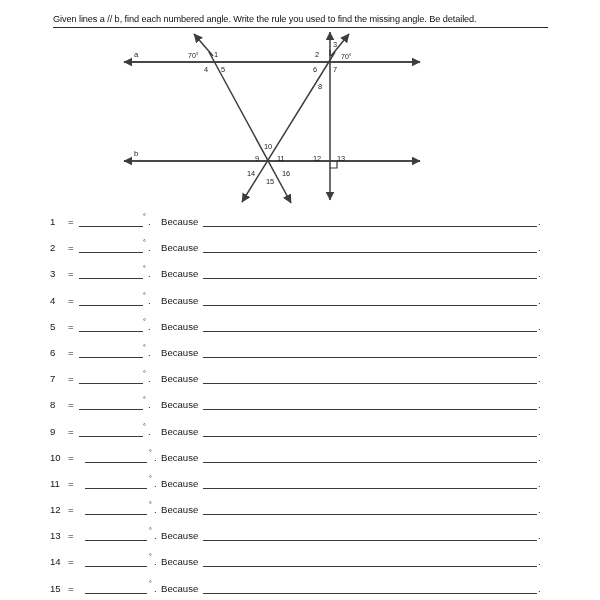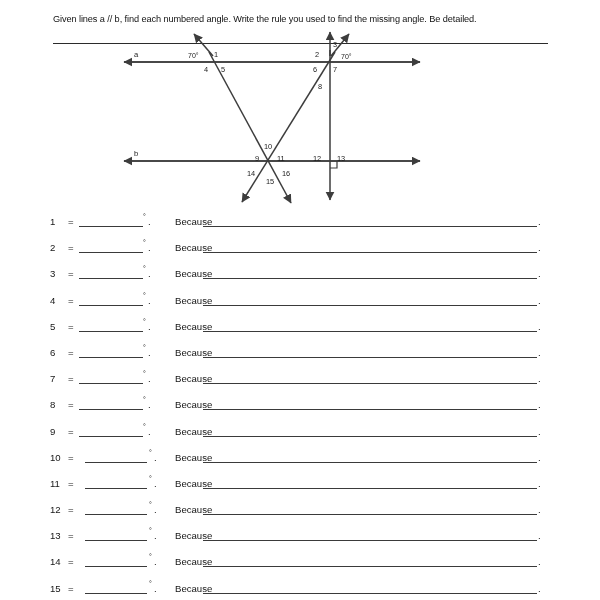--- a/index.html
+++ b/index.html
@@ -20,21 +20,21 @@
   #worksheet-header {
     position: absolute;
     left: 53px;
     top: 13px;
     width: 495px;
     font-size: 9.2px;
     line-height: 13px;
     letter-spacing: -0.1px;
     white-space: nowrap;
     border-bottom: 1px solid #2b2b2b;
-    padding-bottom: 17px;
+    padding-bottom: 1px;
     color: #111;
   }
 
   
   #diagram {
     position: absolute;
     left: 0;
     top: 30px;
     width: 600px;
     height: 185px;
@@ -97,21 +97,21 @@
     top: 1px;
     font-size: 7px;
   }
   .ans-dot {
     position: absolute;
     left: 148px;
     top: 4px;
   }
   .ans-because {
     position: absolute;
-    left: 175px;
+    left: 161px;
     top: 4px;
     white-space: nowrap;
   }
   .ans-rule {
     position: absolute;
     left: 203px;
     top: 14px;
     width: 334px;
     border-bottom: 1px solid #3a3a3a;
   }

